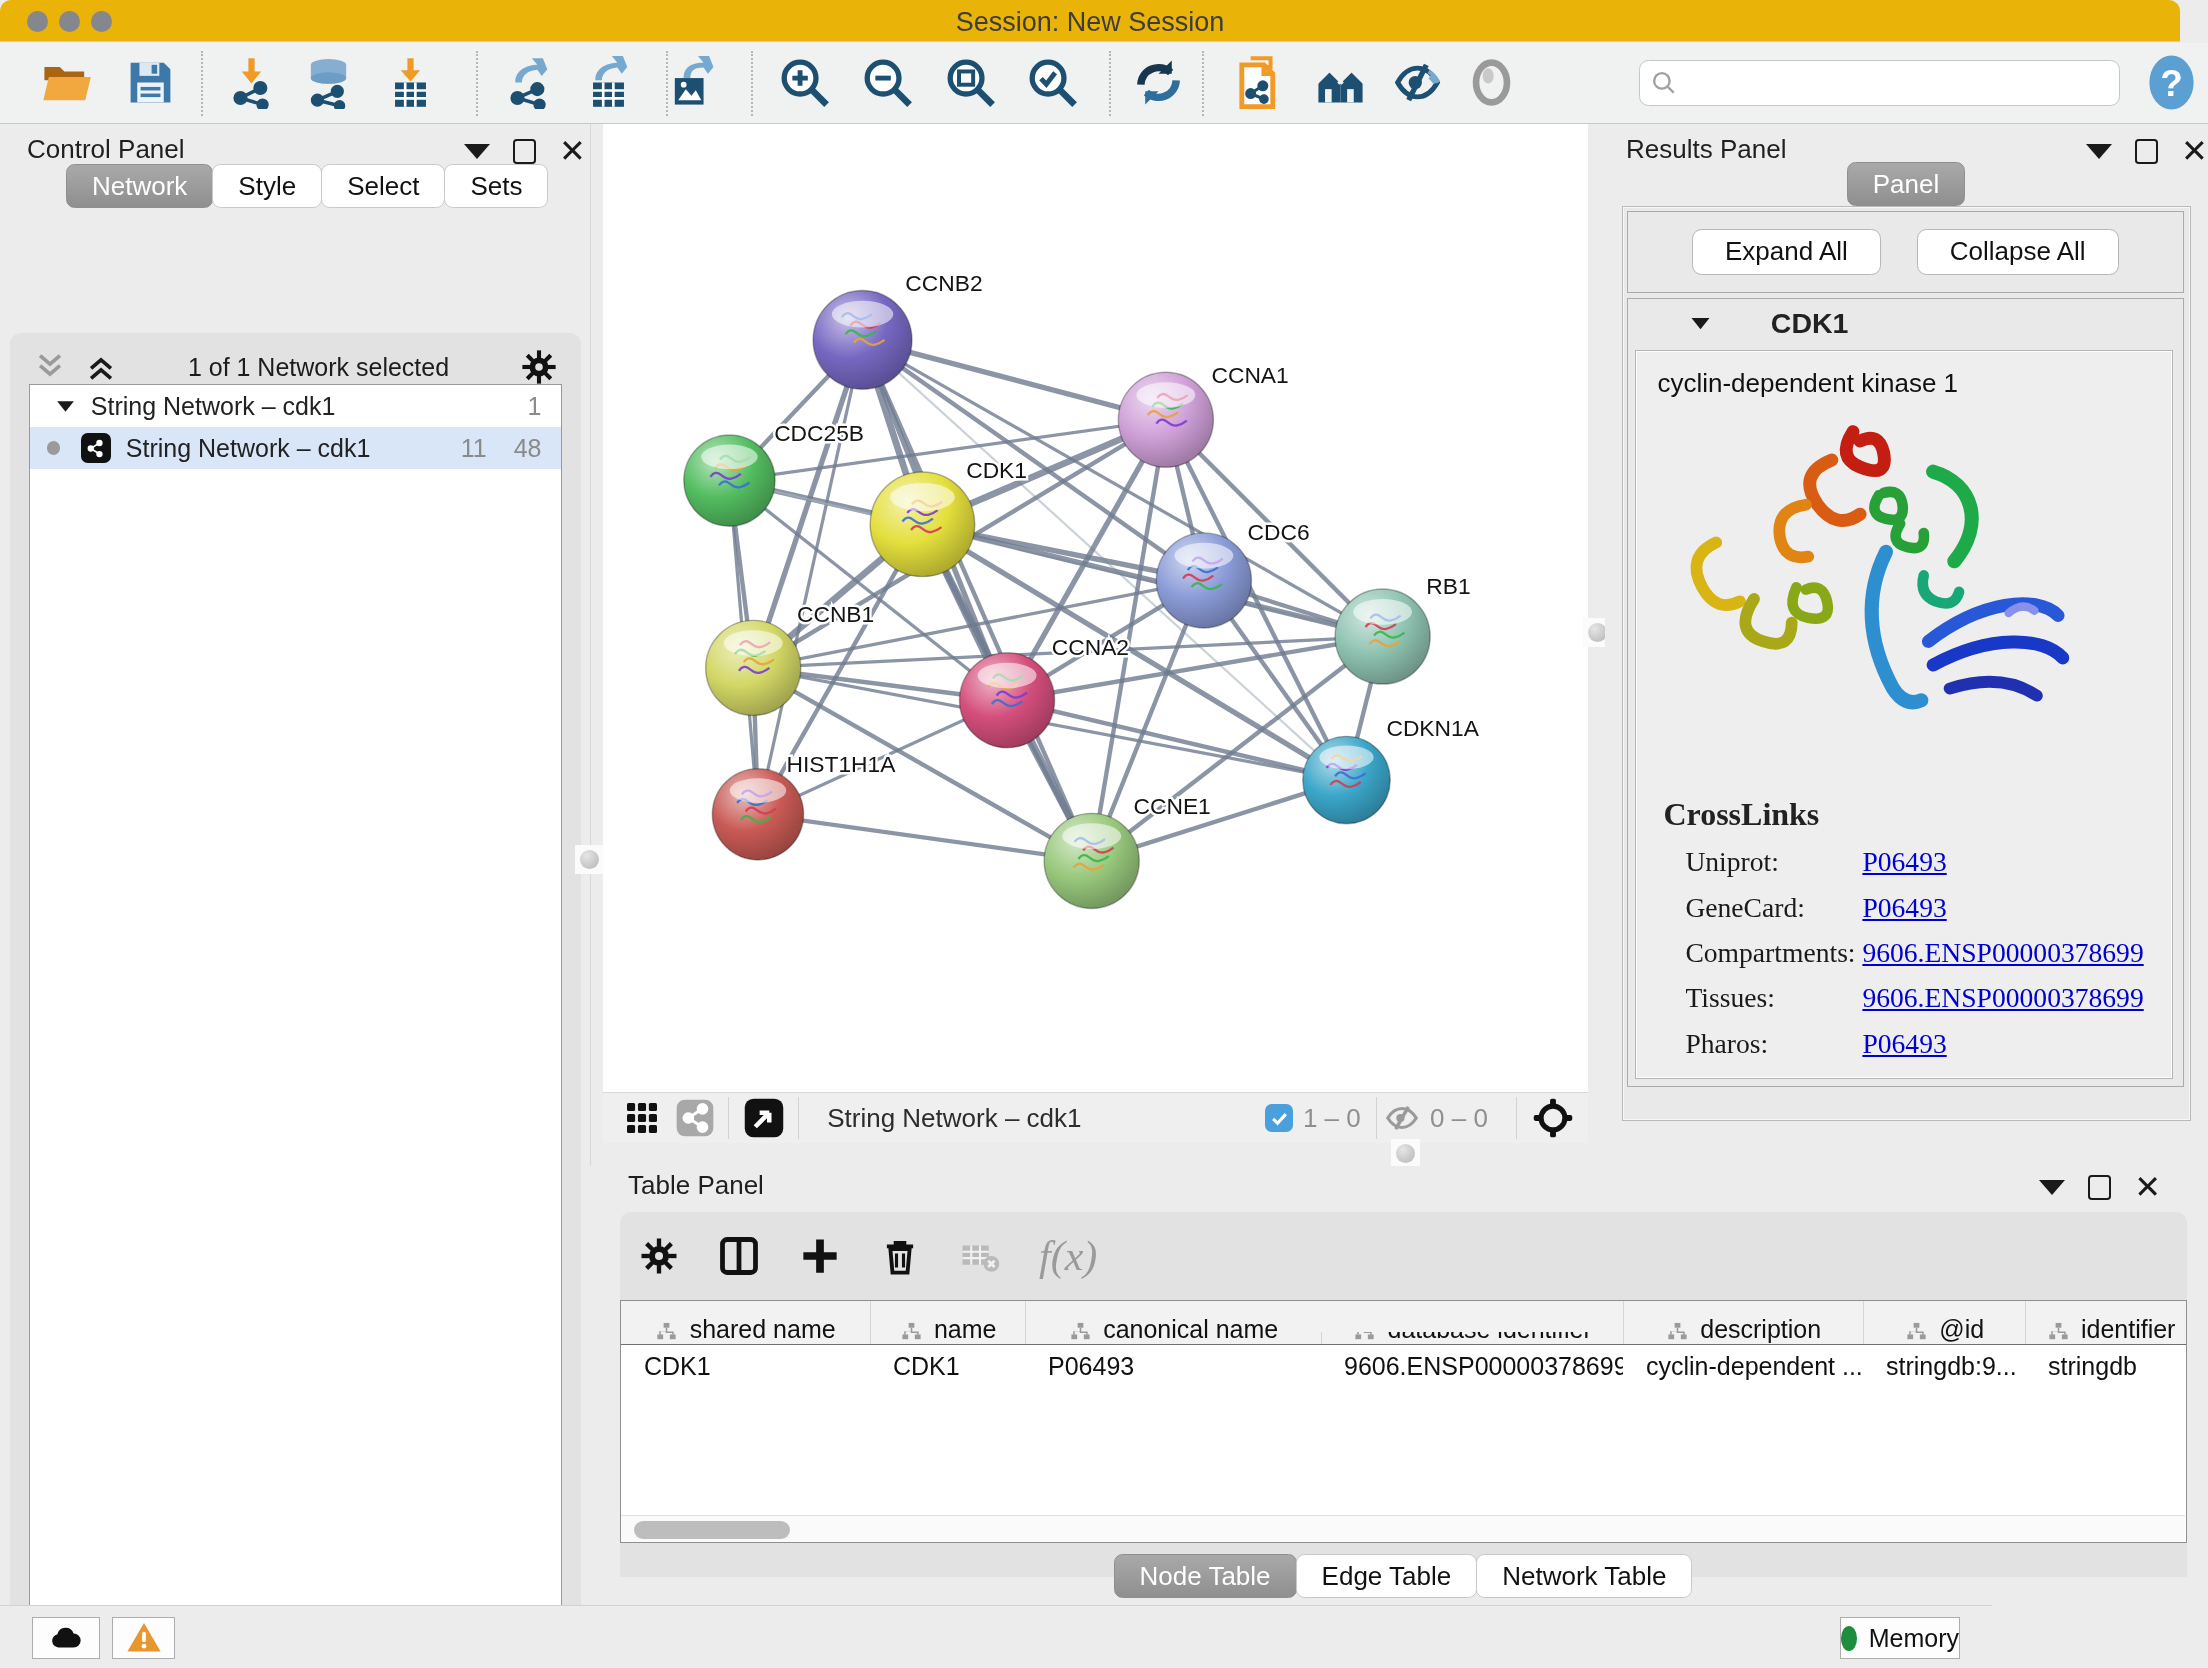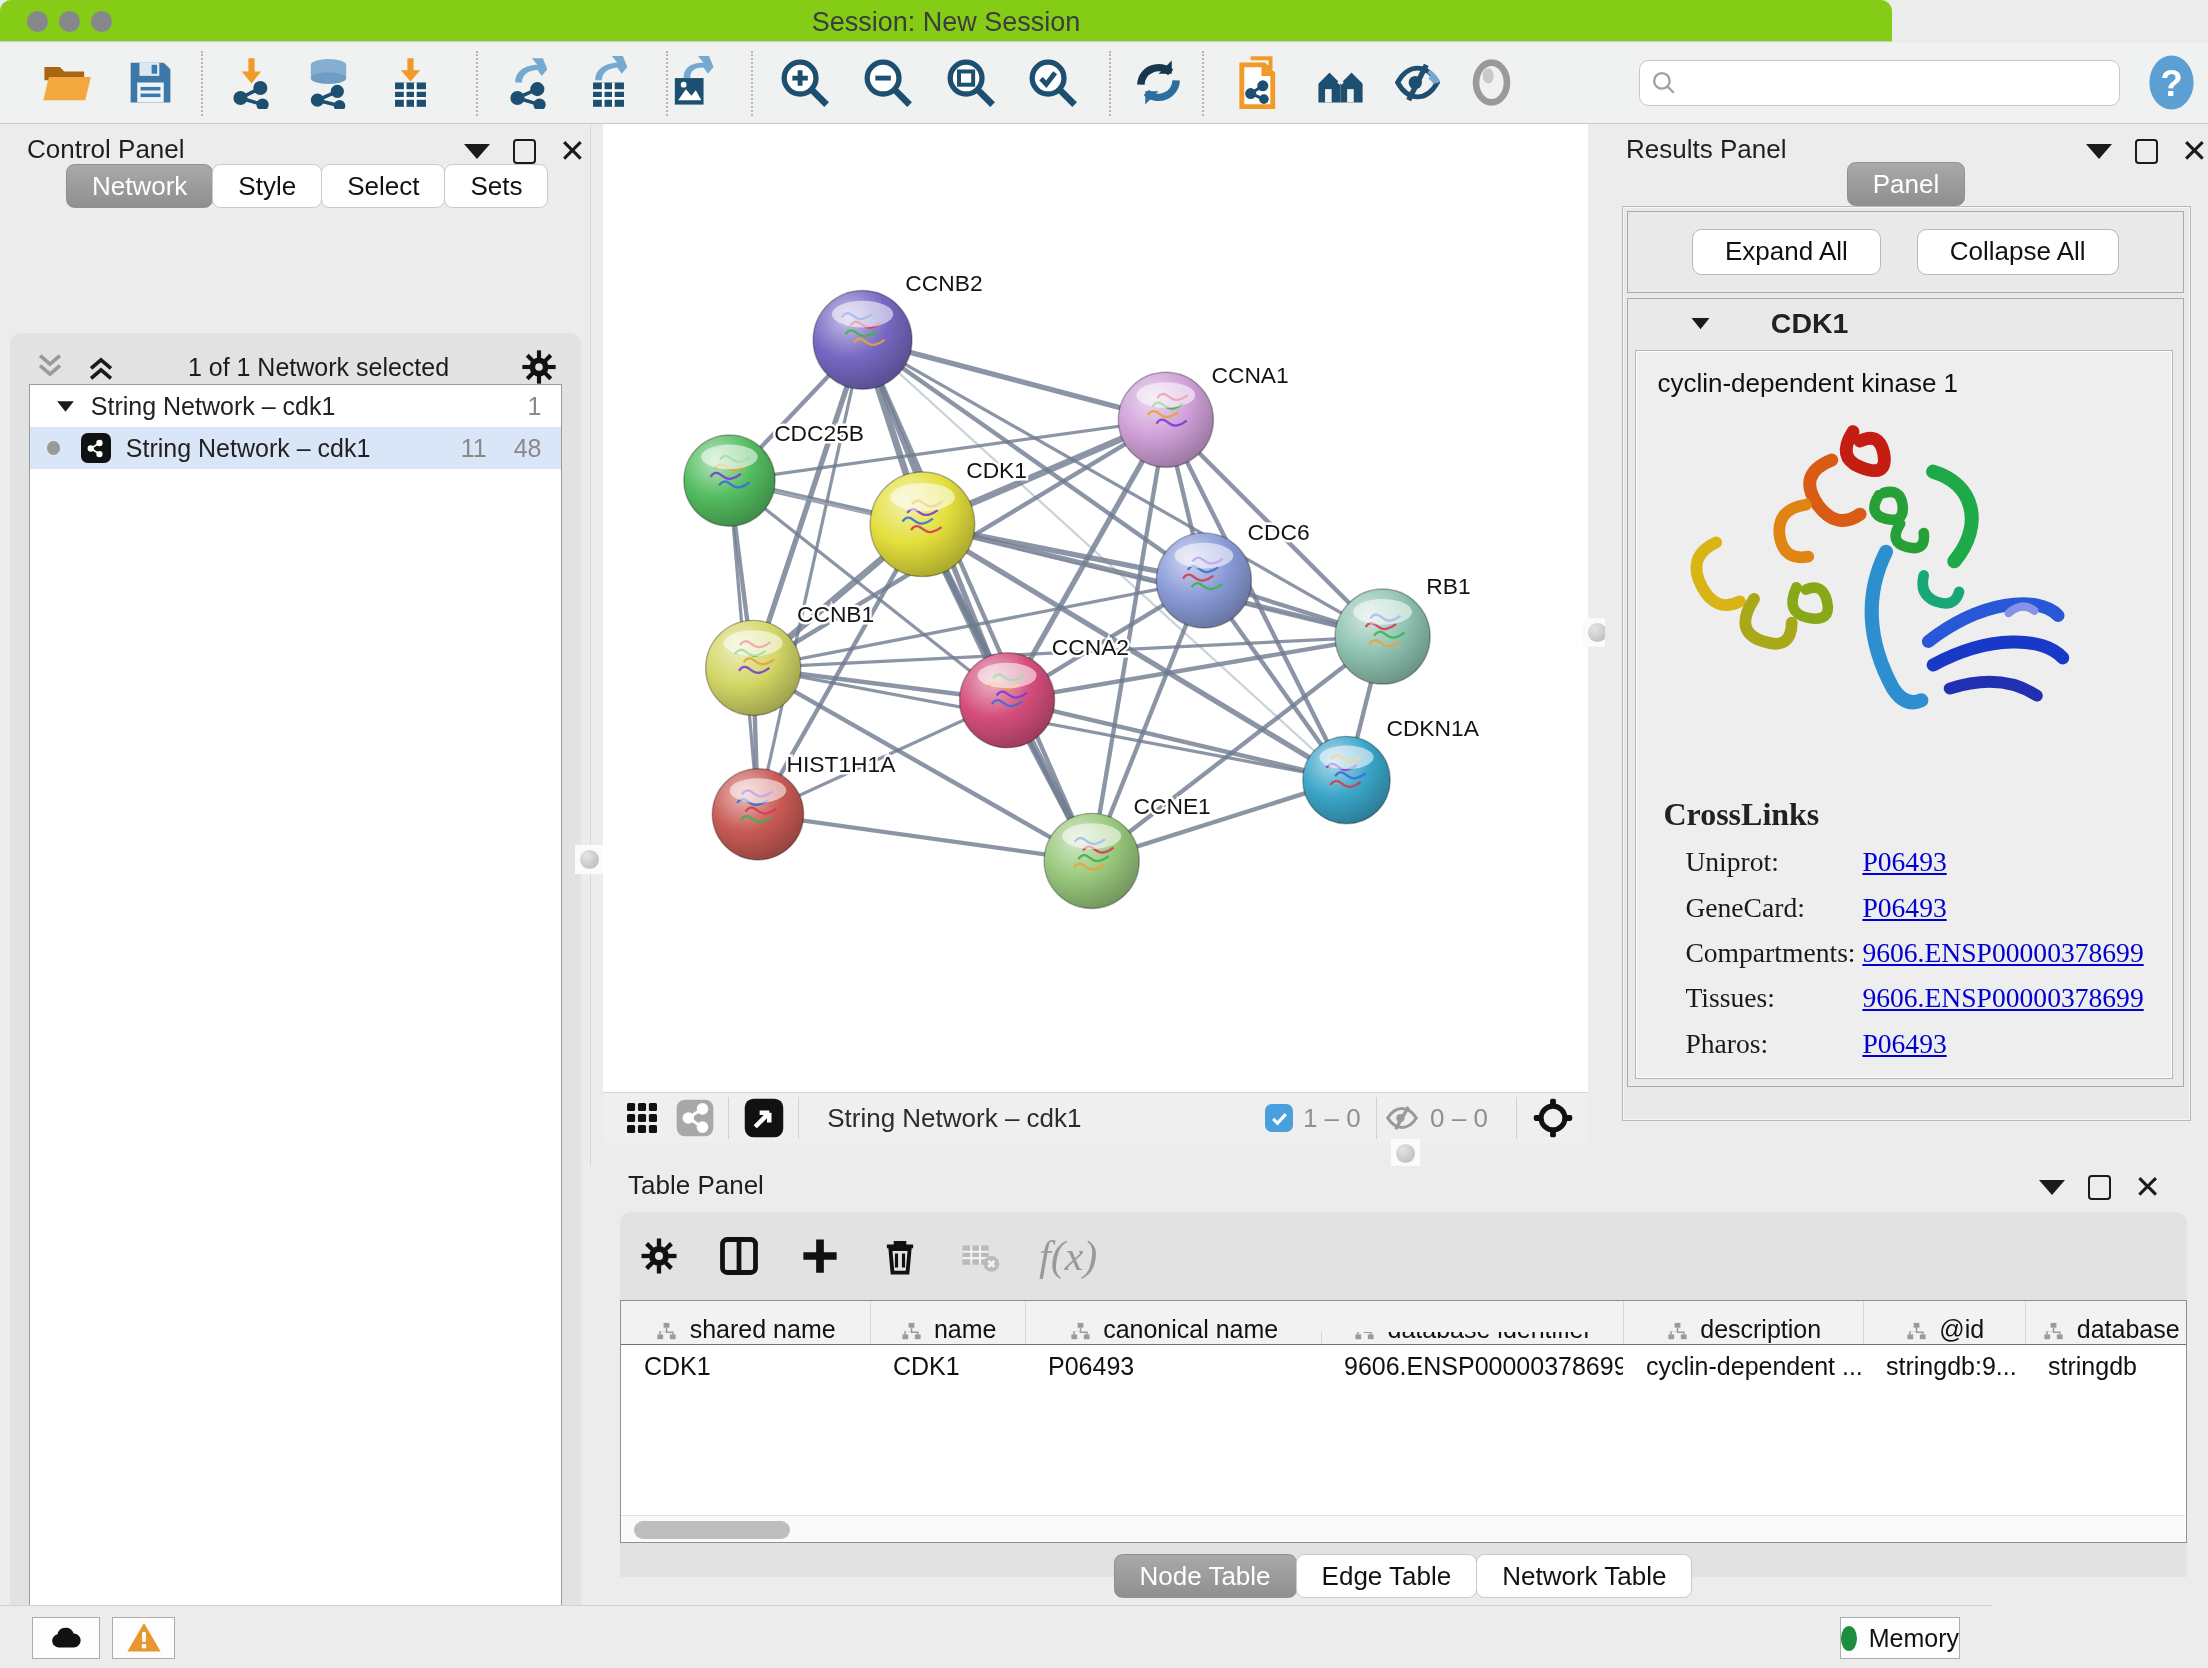--- a/index.html
+++ b/index.html
@@ -1,21 +1,21 @@
 <!DOCTYPE html>
 <html style="font-size:15px"><head>
 <meta charset="utf-8">
 <style>
   * { margin:0; padding:0; box-sizing:border-box; }
   html,body { width:2208px; height:1668px; }
   body { font-family:"Liberation Sans","DejaVu Sans",sans-serif; background:#ececec; color:#222; overflow:hidden; }
   .window { position:relative; width:2208px; height:1668px; background:#ececec; }
 
   
-  .titlebar { position:absolute; left:0; top:0; width:1892px; height:42px; background:#84cc16; border-bottom:1px solid #cfcfcf; border-radius:11.4px 11.4px 0 0; }
+  .titlebar { position:absolute; left:0; top:0; width:2180px; height:42px; background:#eab308; border-bottom:1px solid #cfcfcf; border-radius:11.4px 11.4px 0 0; }
   .traffic { position:absolute; top:10.5px; width:21px; height:21px; border-radius:50%; background:#85878c; }
   .window-title { position:absolute; top:6.7px; left:0; width:100%; text-align:center; font-size:27px; color:#3d3d3d; }
   .toolbar { position:absolute; left:0; top:43px; width:2208px; height:81px; background:#f0f1f1; border-bottom:1px solid #cacaca; }
   .tb-icon { position:absolute; top:13.3px; width:53px; height:53px; cursor:pointer; }
   .tb-sep { position:absolute; top:7.6px; height:65px; border-left:2.9px dotted #b5b5b5; }
   .search-box { position:absolute; left:1639px; top:17px; width:481px; height:46px; background:#fff; border:1.9px solid #c6c6c6; border-radius:9.5px; display:flex; align-items:center; padding-left:9.5px; }
   .search-box svg { opacity:.55; }
 
   
   .panel-title { font-size:26px; color:#1f1f1f; }
@@ -791,21 +791,21 @@
             </div>
             <div class="tp-hcell" style="width: 171px;">
               <svg width="23" height="23" viewBox="0 0 24 24">
                 <g fill="#9a9a9a">
                   <rect x="9" y="2" width="6" height="5"></rect>
                   <rect x="2.5" y="14" width="6" height="5"></rect>
                   <rect x="15.5" y="14" width="6" height="5"></rect>
                   <path d="M11.2 7h1.6v4H6v3h-1.6v-3.4H11.2zM11.2 11h8.3v3h-1.6v-1.4h-6.7z"></path>
                 </g>
               </svg>
-              <span>database</span>
+              <span>identifier</span>
             </div>
           </div>
         <div id="tp-rows">
             <div class="tp-datarow">
               <div class="tp-dcell" style="width: 249px;">CDK1</div>
               <div class="tp-dcell" style="width: 155px;">CDK1</div>
               <div class="tp-dcell" style="width: 296px;">P06493</div>
               <div class="tp-dcell" style="width: 302px;">9606.ENSP00000378699</div>
               <div class="tp-dcell" style="width: 240px;">cyclin-dependent ...</div>
               <div class="tp-dcell" style="width: 162px;">stringdb:9...</div>

